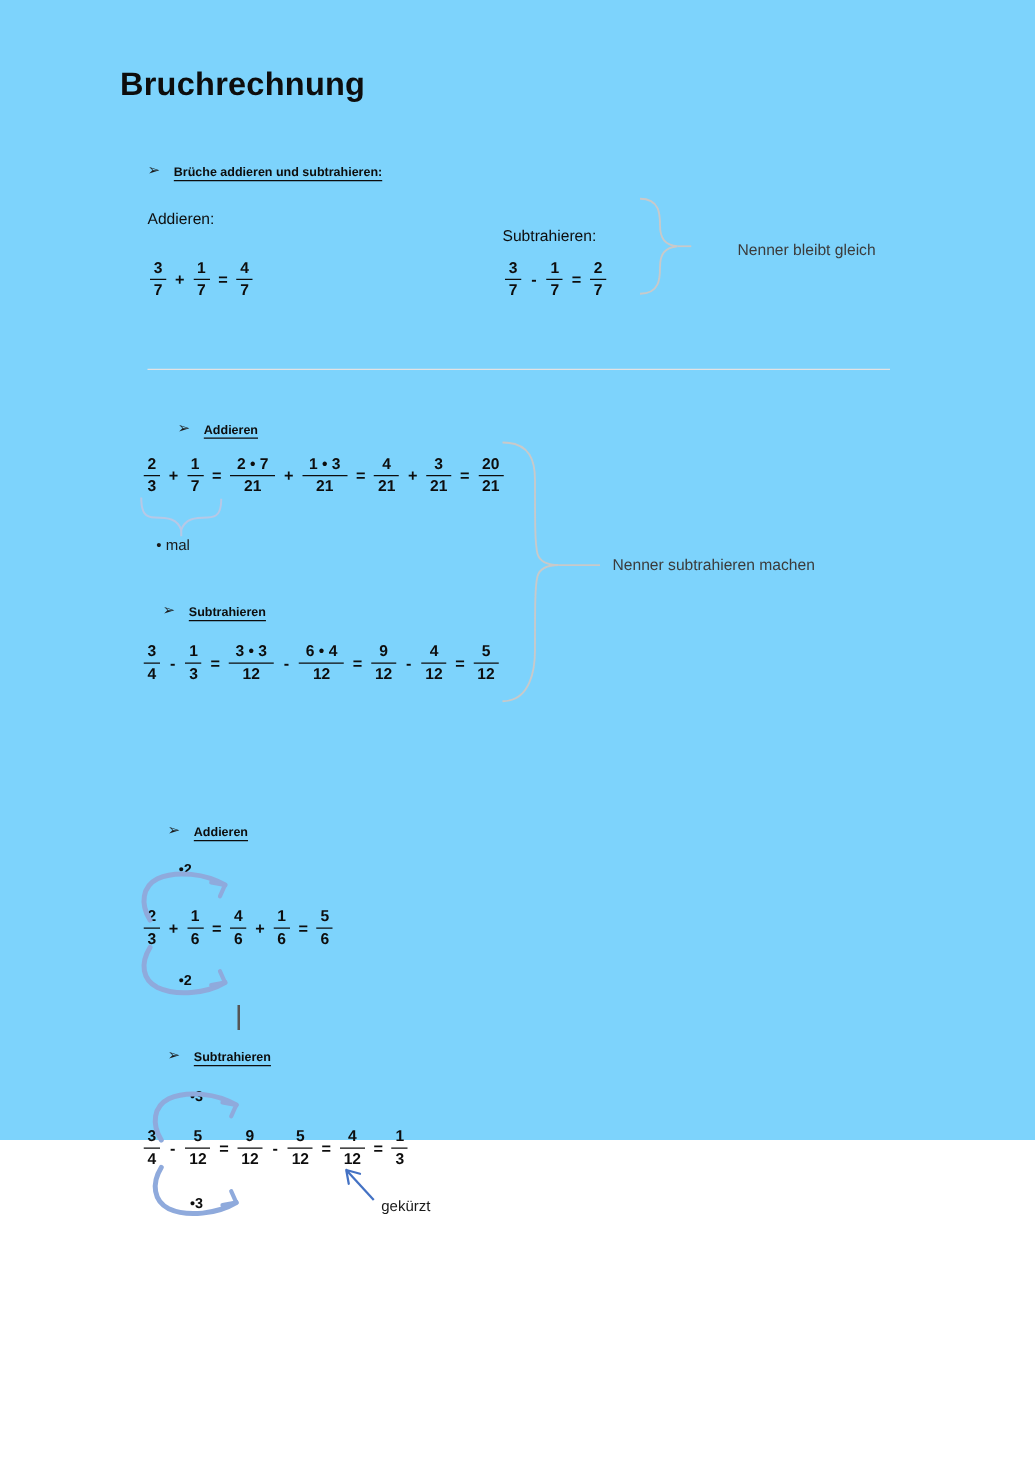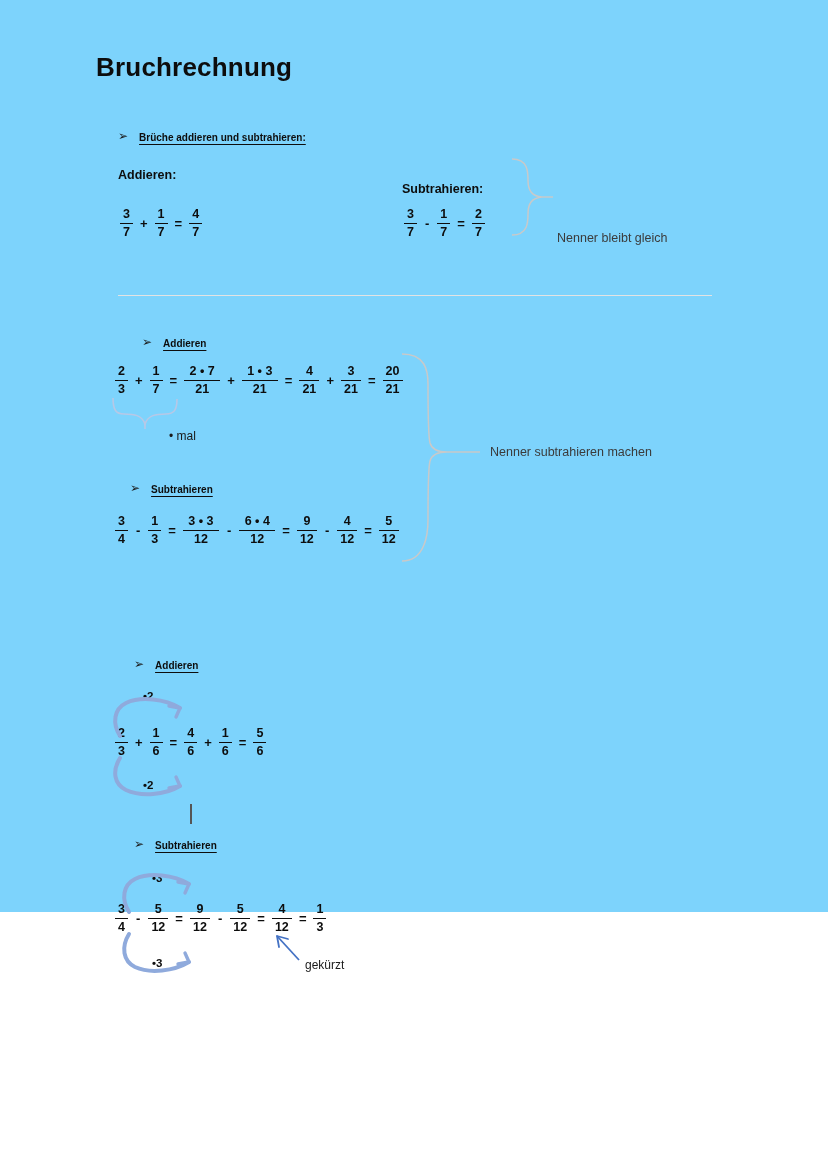--- a/index.html
+++ b/index.html
@@ -53,21 +53,21 @@
     font-weight: bold;
     color: #0d0d0d;
     text-decoration: underline;
     text-underline-offset: 3px;
   }
 
   
   .sub-label {
     position: absolute;
     font-size: 12.5px;
-    font-weight: bold;
+    font-weight: normal;
     color: #0d0d0d;
     white-space: nowrap;
   }
 
   
   .eq {
     position: absolute;
     display: flex;
     align-items: center;
     white-space: nowrap;
@@ -208,21 +208,21 @@
         <span class="den">7</span>
       </span>
       <span class="op">=</span>
       <span class="frac">
         <span class="num">2</span>
         <span class="bar"></span>
         <span class="den">7</span>
       </span>
     </div>
 
-  <div class="brace-label" style="left:557px; top:193px;margin-top:38px;">Nenner bleibt gleich</div>
+  <div class="brace-label" style="left:590px; top:193px;">Nenner bleibt gleich</div>
 
   <div class="hrule"></div>
 
   <div class="bullet-head" style="left:142px; top:337px;">
     <span class="bullet-glyph">➢</span>
     <span class="bullet-label">Addieren</span>
   </div>
 
   <div class="eq" style="left:113px; top:365px;">
       <span class="frac">
@@ -261,21 +261,21 @@
         <span class="den">21</span>
       </span>
       <span class="op">=</span>
       <span class="frac mid">
         <span class="num">20</span>
         <span class="bar"></span>
         <span class="den">21</span>
       </span>
     </div>
 
-  <div class="tiny-label plain" style="left:125px; top:429px;margin-left:44px;">• mal</div>
+  <div class="tiny-label plain" style="left:125px; top:429px;">• mal</div>
 
   <div class="bullet-head" style="left:130px; top:483px;">
     <span class="bullet-glyph">➢</span>
     <span class="bullet-label">Subtrahieren</span>
   </div>
 
   <div class="eq" style="left:113px; top:515px;">
       <span class="frac">
         <span class="num">3</span>
         <span class="bar"></span>

